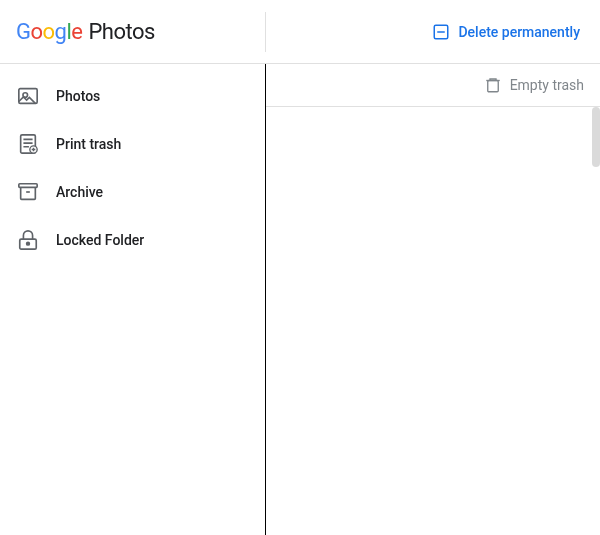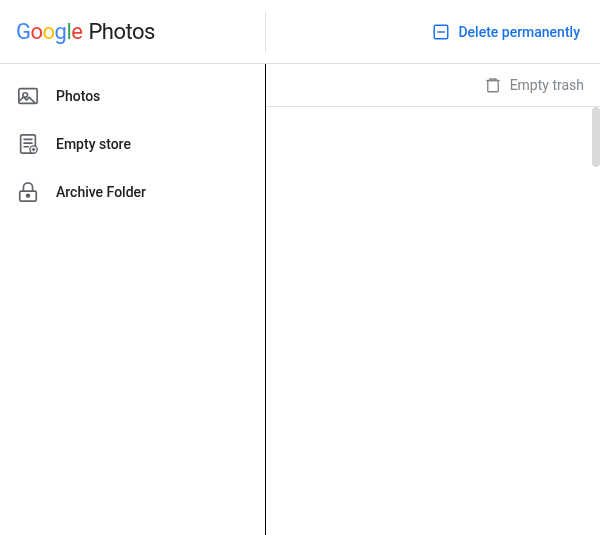--- a/index.html
+++ b/index.html
@@ -249,37 +249,47 @@
 
     <div class="nav-item">
       <span class="nav-icon">
         <svg viewBox="0 0 24 24" width="22" height="22" fill="none" stroke="#5f6368" stroke-width="1.8">
           <rect x="4" y="2" width="16" height="20" rx="1.5"></rect>
           <path d="M7 7h10M7 11h10M7 15h6"></path>
           <circle cx="18" cy="18" r="4" fill="white" stroke="#5f6368" stroke-width="1.5"></circle>
           <path d="M16 18h4M18 16v4" stroke="#5f6368" stroke-width="1.5"></path>
         </svg>
       </span>
-      <span class="nav-label">Empty store</span>
-    </div>
-
-
-
-
-
+      <span class="nav-label">Print trash</span>
+    </div>
+
+
+
+
+
+    <div class="nav-item">
+      <span class="nav-icon">
+        <svg viewBox="0 0 24 24" width="22" height="22" fill="none" stroke="#5f6368" stroke-width="1.8">
+          <rect x="2" y="3" width="20" height="4" rx="1"></rect>
+          <path d="M4 7v12a1 1 0 001 1h14a1 1 0 001-1V7"></path>
+          <path d="M10 12h4"></path>
+        </svg>
+      </span>
+      <span class="nav-label">Archive</span>
+    </div>
 
     <div class="nav-item">
       <span class="nav-icon">
         <svg viewBox="0 0 24 24" width="22" height="22" fill="none" stroke="#5f6368" stroke-width="1.8">
           <rect x="3" y="11" width="18" height="11" rx="1.5"></rect>
           <path d="M7 11V7a5 5 0 0110 0v4"></path>
           <circle cx="12" cy="16" r="1.5" fill="#5f6368"></circle>
         </svg>
       </span>
-      <span class="nav-label">Archive Folder</span>
+      <span class="nav-label">Locked Folder</span>
     </div>
 
   </div>
 
   <div class="content">
     <div class="content-toolbar">
       <div class="empty-trash-btn">
         <svg viewBox="0 0 24 24" width="18" height="18" fill="none" stroke="#80868b" stroke-width="1.8">
           <path d="M3 6h18"></path>
           <path d="M8 6V4h8v2"></path>

